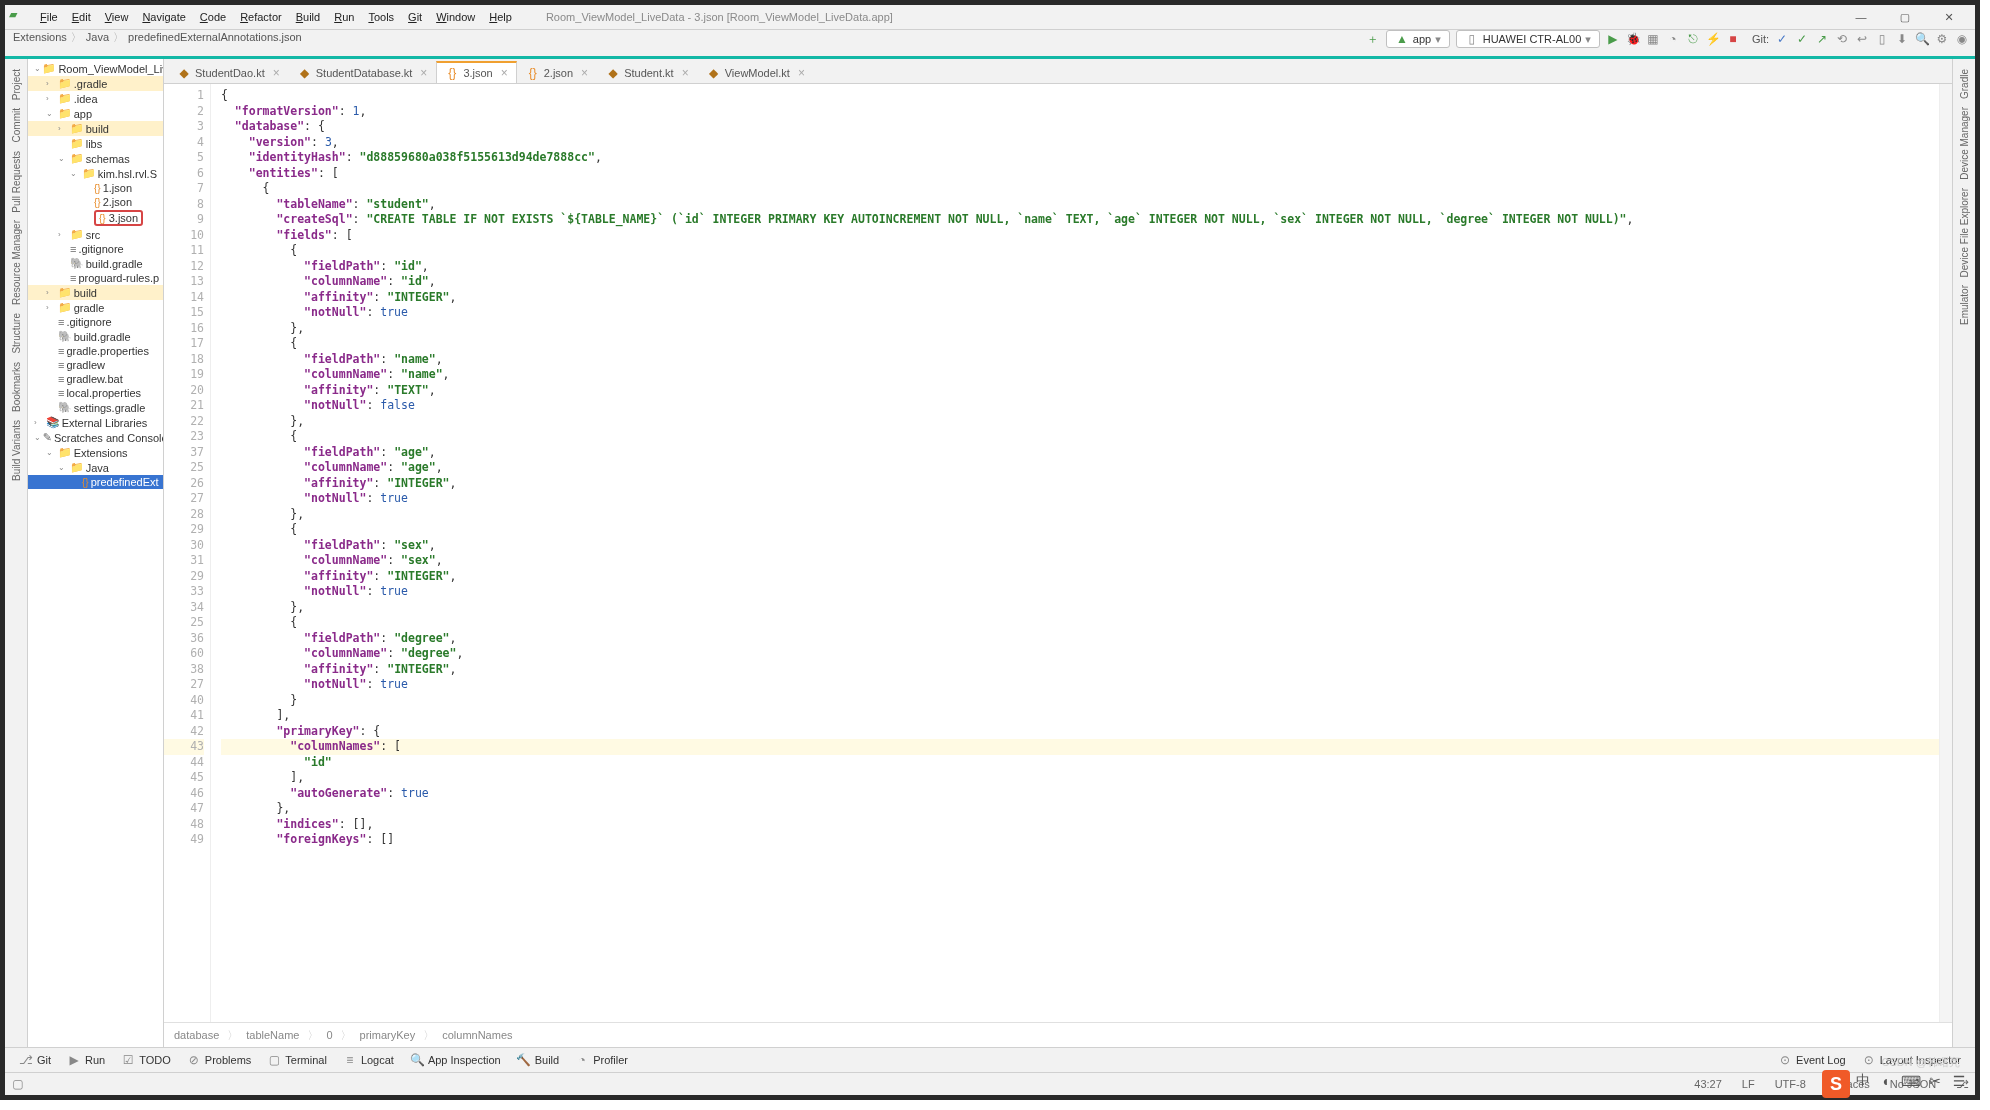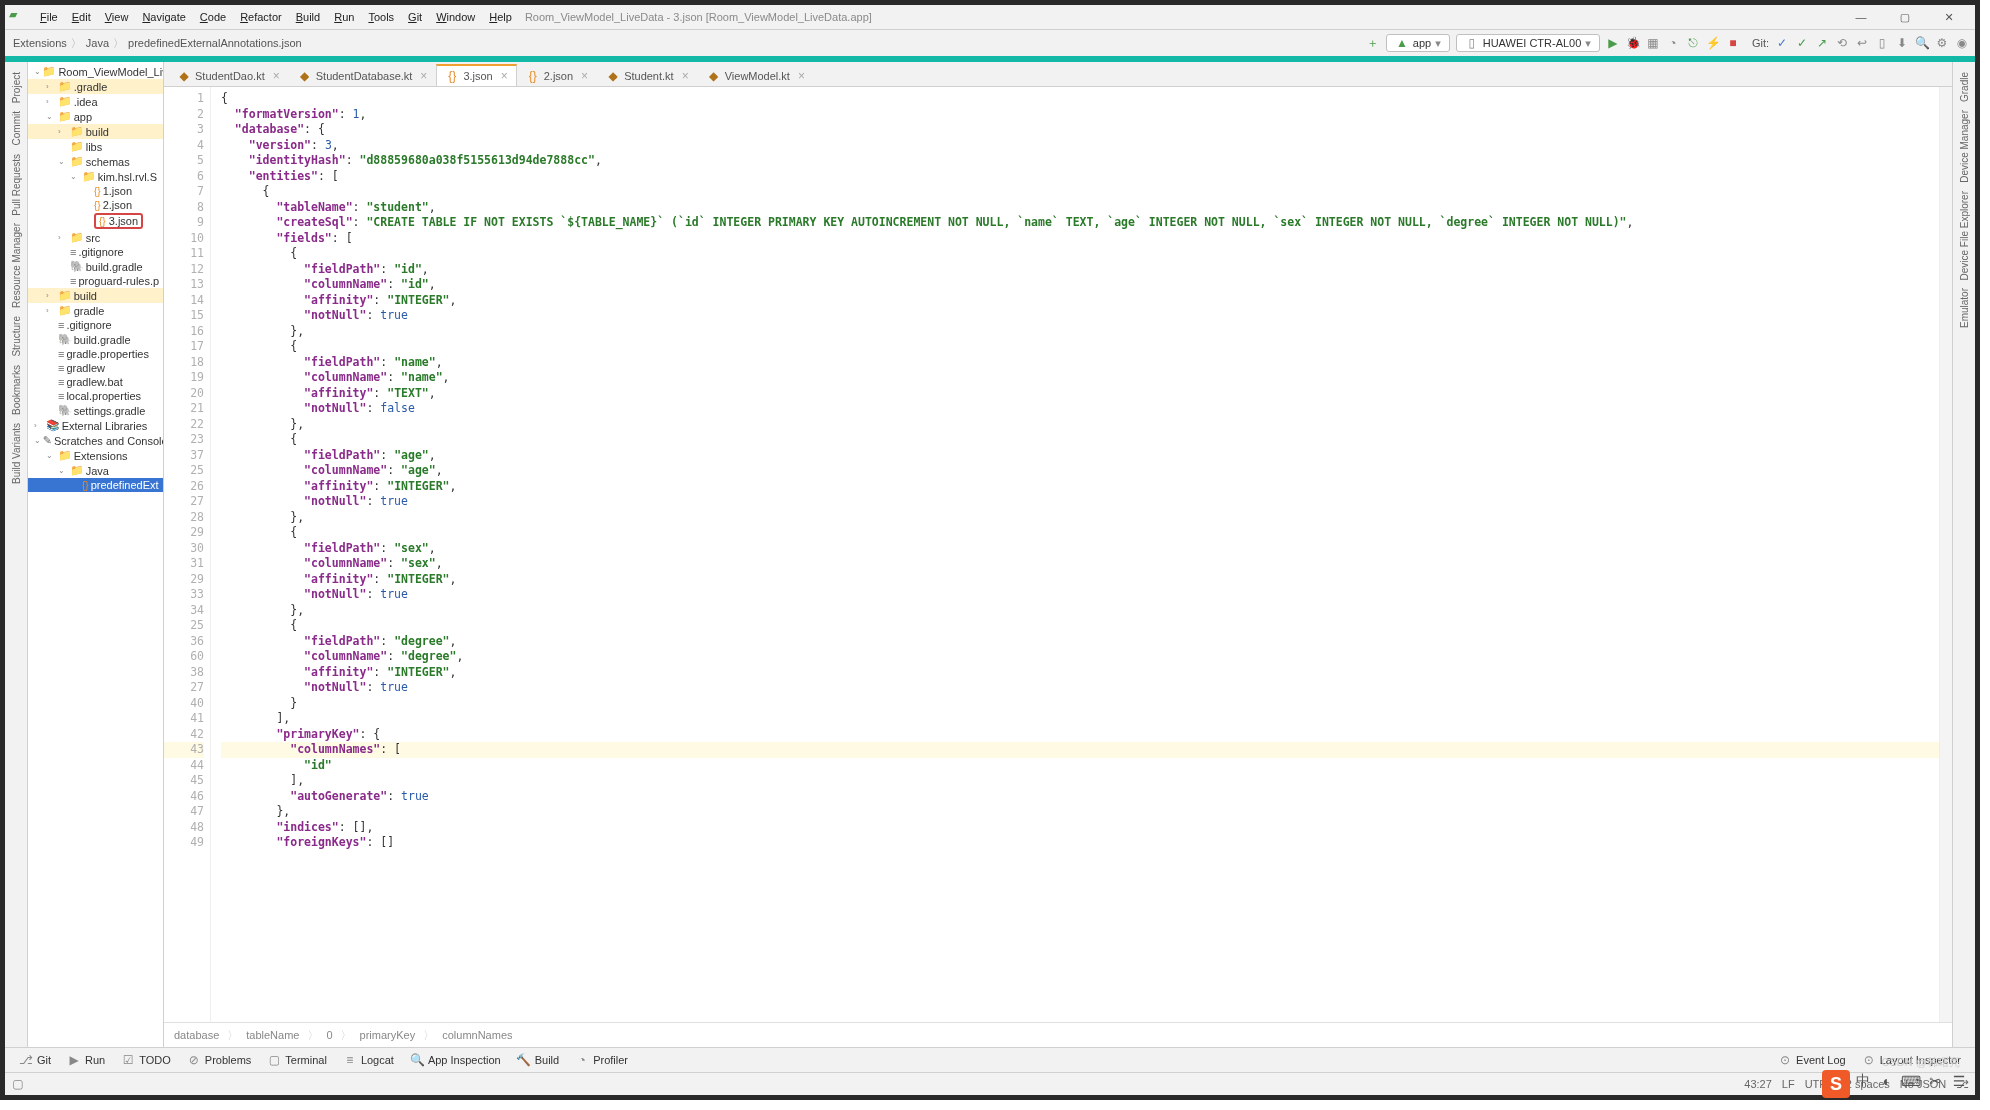--- a/index.html
+++ b/index.html
@@ -1,24 +1,24 @@
 <!DOCTYPE html>
 <html><head>
 <meta charset="utf-8">
 <style>
 html,body{margin:0;padding:0;font-family:"Segoe UI",Arial,sans-serif;font-size:11px;color:#333;background:#fff;overflow:hidden}
 .frame{border:5px solid #2a2a2a;width:1980px;height:1100px;box-sizing:border-box;display:flex;flex-direction:column;background:#f2f2f2}
 .menubar{height:24px;display:flex;align-items:center;padding:0 4px;background:#f2f2f2;border-bottom:1px solid #d0d0d0;font-family:Tahoma,Arial}
 .menubar .logo{width:18px;height:18px;margin-right:6px;color:#4a9c4a}
 .menubar .item{padding:2px 7px;color:#222}
 .menubar .item u{text-decoration:underline}
-.menubar .title{margin-left:6px;color:#8a8a8a}
+.menubar .title{margin-left:27px;color:#8a8a8a}
 .winbtns{margin-left:auto;display:flex}
 .winbtn{width:44px;height:22px;display:flex;align-items:center;justify-content:center;color:#555}
-.toolbar{height:26px;display:flex;align-items:center;padding:0 6px;background:#f2f2f2;border-bottom:6px solid #14b8a6}
+.toolbar{height:26px;display:flex;align-items:flex-start;padding:0 6px;background:#f2f2f2;border-bottom:3px solid #14b8a6}
 .toolbar .crumb{color:#555;padding:0 2px}
 .toolbar .sep{color:#aaa;padding:0 2px}
 .toolbar .right{margin-left:auto;display:flex;align-items:center;gap:6px}
 .btn{border:1px solid #c0c0c0;border-radius:3px;padding:1px 8px;background:#fff;display:flex;align-items:center;gap:4px}
 .icon{display:inline-block;width:14px;height:14px;font-size:12px;line-height:14px;text-align:center}
 .green{color:#4a9c4a}.red{color:#d64545}.blue{color:#4a7ac7}.orange{color:#e88d2b}.gray{color:#888}
 .main{flex:1;display:flex;overflow:hidden}
 .leftbar,.rightbar{width:22px;background:#f2f2f2;border-right:1px solid #d0d0d0;display:flex;flex-direction:column;align-items:center;gap:10px;padding-top:6px}
 .rightbar{border-right:none;border-left:1px solid #d0d0d0}
 .sidetab{writing-mode:vertical-rl;transform:rotate(180deg);font-size:10px;color:#666;padding:4px 0;cursor:pointer}
@@ -47,21 +47,21 @@
 .codebody .line{height:15.5px}
 .codebody .line.hlrow{background:#fffae3}
 .k{color:#8a2a8a;font-weight:bold}
 .s{color:#2a7a2a;font-weight:bold}
 .n{color:#2a5aaa}
 .p{color:#333}
 .breadcrumb{height:20px;border-top:1px solid #e0e0e0;padding:2px 10px;color:#888;font-size:11px;display:flex;align-items:center;gap:8px}
 .bottombar{height:24px;border-top:1px solid #d0d0d0;background:#f2f2f2;display:flex;align-items:center;padding:0 6px;font-size:11px}
 .bottombar .bitem{display:flex;align-items:center;gap:4px;padding:0 8px}
 .statusbar{height:22px;border-top:1px solid #d0d0d0;background:#f2f2f2;display:flex;align-items:center;padding:0 6px;font-size:11px;color:#666}
-.statusbar .right{margin-left:auto;display:flex;align-items:center;gap:10px}
+.statusbar .right{margin-left:auto;display:flex;align-items:center;gap:20px}
 .inputicons{position:absolute;right:20px;bottom:12px;display:flex;gap:2px}
 .sogou{width:28px;height:28px;background:#f05a28;border-radius:4px;color:#fff;font-weight:bold;font-size:18px;display:flex;align-items:center;justify-content:center}
 .ime{width:22px;height:22px;display:flex;align-items:center;justify-content:center;font-size:14px;color:#555}
 .watermark{position:absolute;right:30px;bottom:40px;color:#ccc;font-size:11px}
 .scrollmap{width:12px;background:#f4f4f4;border-left:1px solid #eee}
 </style>
 </head>
 <body>
 
 <div class="frame">

